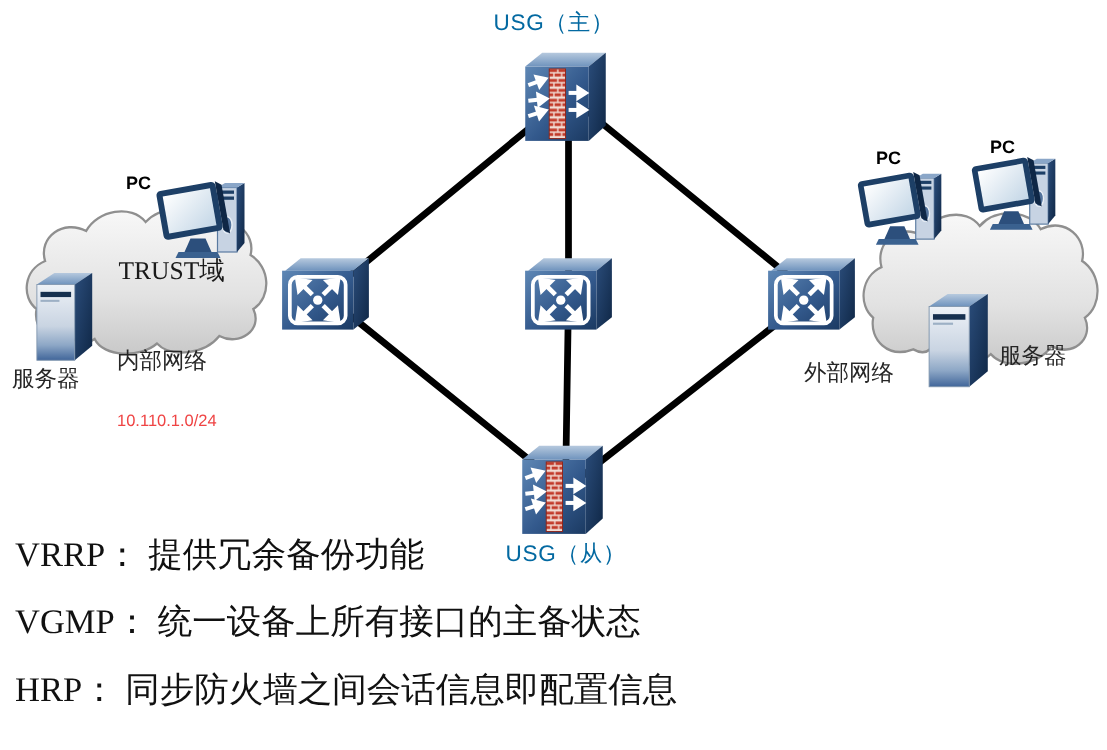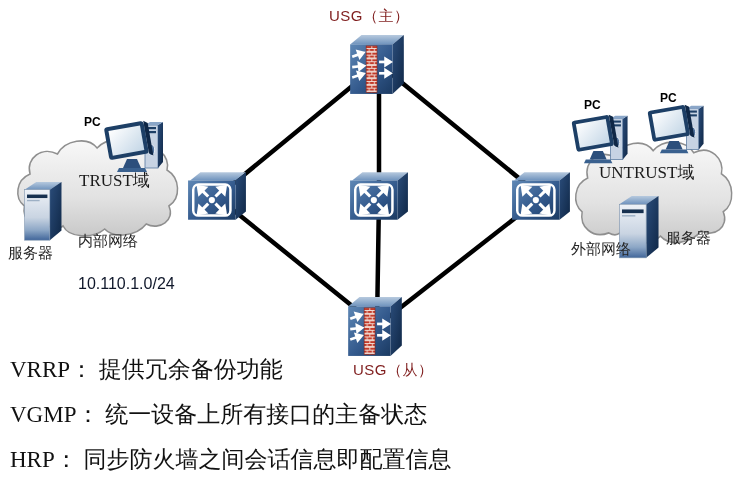--- a/index.html
+++ b/index.html
@@ -4,25 +4,25 @@
 <style>
   html,body{margin:0;padding:0;background:#fff;}
   #stage{
     position:relative;width:738px;height:500px;background:#fff;overflow:hidden;
     font-family:"Liberation Sans",sans-serif;color:#1a1a1a;
   }
   .abs{position:absolute;}
   .icon{position:absolute;display:block;}
   svg{display:block;}
   .label{position:absolute;white-space:nowrap;line-height:1.15;}
-  .lbl-usg{font-size:15px;color:#7f1d1d;letter-spacing:0.5px;}
+  .lbl-usg{font-size:15px;color:#0369a1;letter-spacing:0.5px;}
   .lbl-pc{font-size:12px;font-weight:bold;color:#000;text-align:center;}
   .lbl-zone{font-family:Liberation Serif, serif;font-size:17px;color:#1a1a1a;}
   .lbl-cn{font-size:15px;color:#262626;}
-  .lbl-subnet{font-size:16px;color:#0f172a;}
+  .lbl-subnet{font-size:11px;color:#ef4444;}
   .note{
     position:absolute;left:10px;white-space:nowrap;
     font-family:"Liberation Serif",serif;font-size:23px;color:#111;
   }
 </style>
 </head>
 <body>
 
 <div id="stage">
 
@@ -194,31 +194,30 @@
       <use href="#sym-switch"></use>
     </svg>
   <svg class="icon" style="left:348px;top:170px" width="62" height="54">
       <use href="#sym-switch"></use>
     </svg>
   <svg class="icon" style="left:510px;top:170px" width="62" height="54">
       <use href="#sym-switch"></use>
     </svg>
 
   <span class="label lbl-usg" style="left:329px;top:7px">USG（主）</span>
-  <span class="label lbl-usg" style="left:353px;top:361px">USG（从）</span>
+  <span class="label lbl-usg" style="left:337px;top:361px">USG（从）</span>
 
   <span class="label lbl-pc" style="left:84px;top:116px">PC</span>
   <span class="label lbl-zone" style="left:79px;top:171px">TRUST域</span>
   <span class="label lbl-cn" style="left:8px;top:244px">服务器</span>
   <span class="label lbl-cn" style="left:78px;top:232px">内部网络</span>
   <span class="label lbl-subnet" style="left:78px;top:275px">10.110.1.0/24</span>
 
   <span class="label lbl-pc" style="left:584px;top:99px">PC</span>
   <span class="label lbl-pc" style="left:660px;top:92px">PC</span>
-  <span class="label lbl-zone" style="left:599px;top:163px">UNTRUST域</span>
   <span class="label lbl-cn" style="left:666px;top:229px">服务器</span>
-  <span class="label lbl-cn" style="left:571px;top:240px">外部网络</span>
+  <span class="label lbl-cn" style="left:536px;top:240px">外部网络</span>
 
   <div class="note" style="top:399px">VGMP： 统一设备上所有接口的主备状态</div>
   <div class="note" style="top:354px">VRRP： 提供冗余备份功能</div>
   <div class="note" style="top:444px">HRP： 同步防火墙之间会话信息即配置信息</div>
 
 </div>
 
 </body></html>

